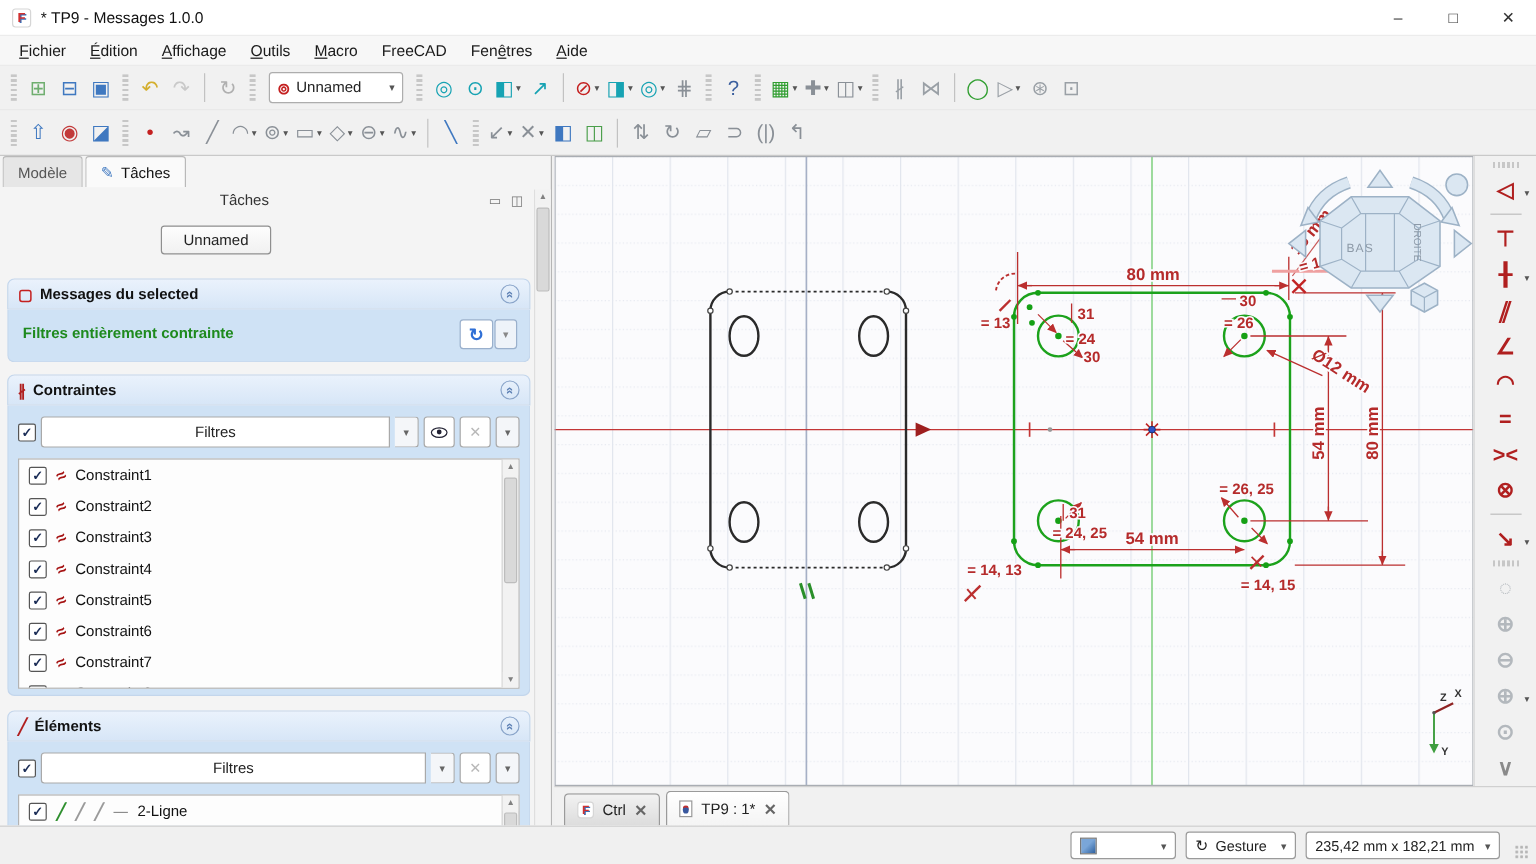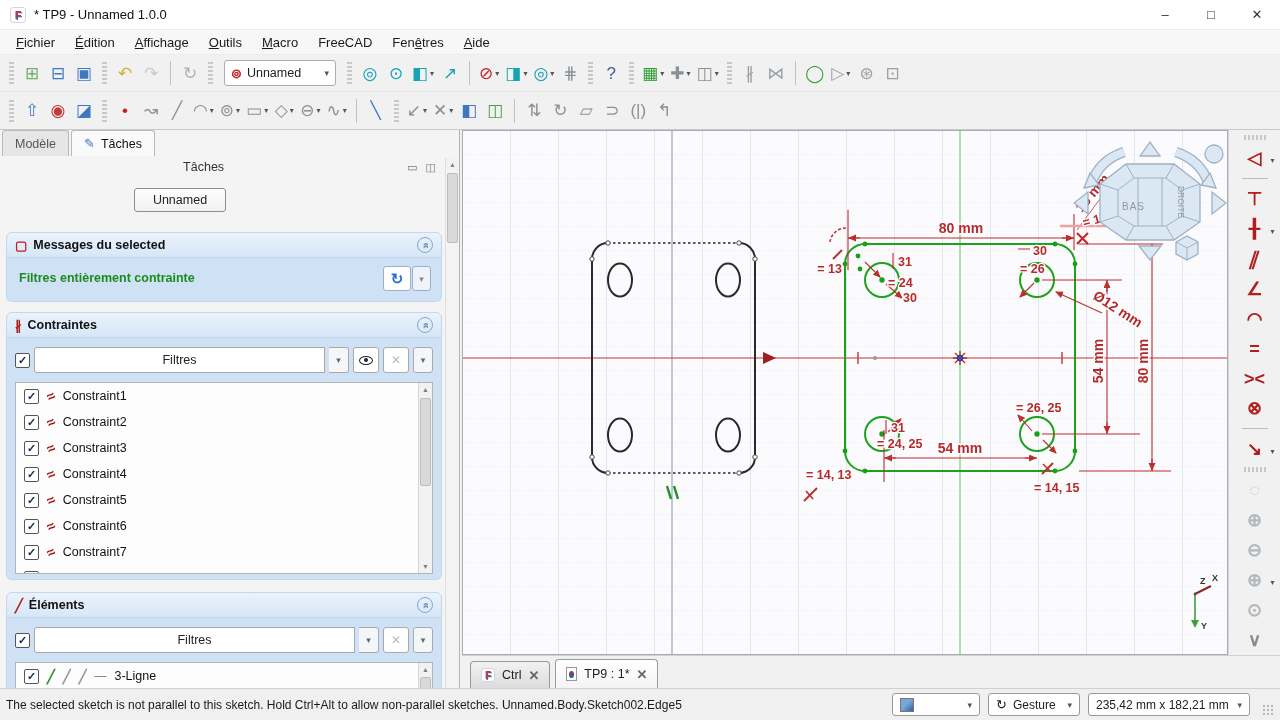--- a/index.html
+++ b/index.html
@@ -96,21 +96,21 @@
   .scombo { height:23px; background:#fff; border:1px solid #9a9a9a; border-radius:3px; display:flex; align-items:center; padding:0 7px; gap:6px; font-size:12px; }
   .swatch { width:14px; height:14px; border:1px solid #777; background:linear-gradient(135deg,#7aa6d8 0 45%,#2d5f9e 100%); }
   .gesture-ico { font-size:13px; color:#222; }
   .grip-corner { width:12px; height:12px; margin-left:4px; background:radial-gradient(circle at 2px 2px,#b5b5b5 1px,transparent 1.5px) 0 0/4px 4px; align-self:flex-end; }
 </style>
 </head>
 <body>
 
 <div class="titlebar">
   <span class="fcicon">F</span>
-  <span class="wtitle">* TP9 - Unnamed 1.0.0</span>
+  <span class="wtitle">* TP9 - Messages 1.0.0</span>
   <div class="wbtns">
     <span class="wbtn">–</span>
     <span class="wbtn">□</span>
     <span class="wbtn">✕</span>
   </div>
 </div>
 
 <div class="menubar">
     <span class="menu-item"><u>F</u>ichier</span>
     <span class="menu-item"><u>É</u>dition</span>
@@ -432,21 +432,21 @@
           </span>
         <span class="combo-dd" style="border-left:1px solid #a9a9a9;border-radius:3px">▾</span>
       </div>
       <div class="clist" style="top:44px; height:46px">
         <div class="crow">
           <span class="cb">✓</span>
           <span class="linechip" style="color:#2e8f2e">╱</span>
           <span class="linechip" style="color:#9a9a9a">╱</span>
           <span class="linechip" style="color:#9a9a9a">╱</span>
           <span style="color:#777">—</span>
-          <span class="clabel">3-Ligne</span>
+          <span class="clabel">2-Ligne</span>
         </div>
         <div class="vscroll">
           <span class="varrow" style="top:0">▲</span>
           <div class="vthumb" style="top:14px; height:22px"></div>
         </div>
       </div>
     </div>
   </div>
 
   <div class="panel-scroll">
@@ -690,21 +690,20 @@
     <span class="tclose">✕</span>
   </div>
   <div class="dtab active">
     <span class="docicon"></span>
     <span>TP9 : 1*</span>
     <span class="tclose">✕</span>
   </div>
 </div>
 
 <div class="statusbar">
-  <span class="statmsg">The selected sketch is not parallel to this sketch. Hold Ctrl+Alt to allow non-parallel sketches. Unnamed.Body.Sketch002.Edge5</span>
   <div class="statright">
     <div class="scombo" style="width:88px">
       <span class="swatch"></span>
       <span class="combo-arrow">▾</span>
     </div>
     <div class="scombo" style="width:92px">
       <span class="gesture-ico">↻</span>
       <span>Gesture</span>
       <span class="combo-arrow">▾</span>
     </div>

